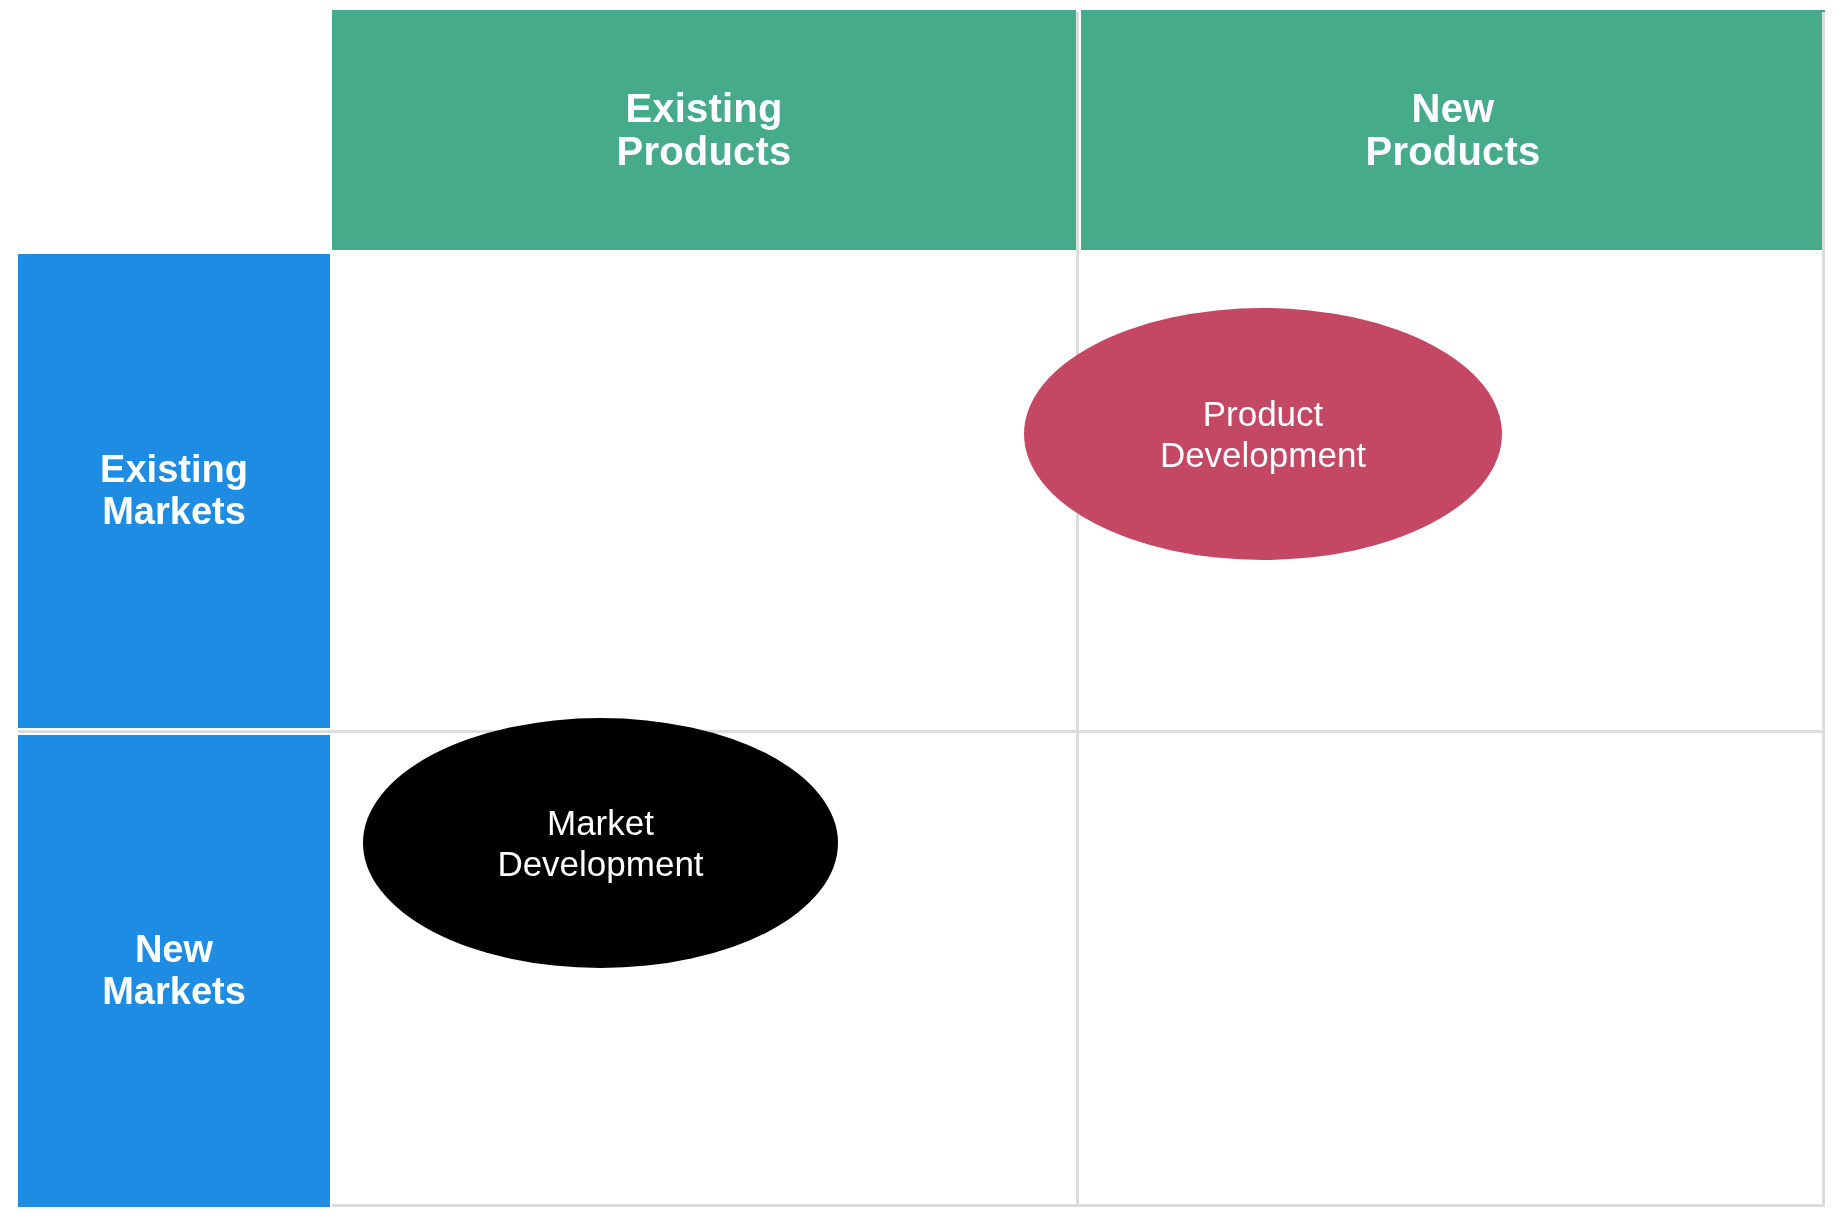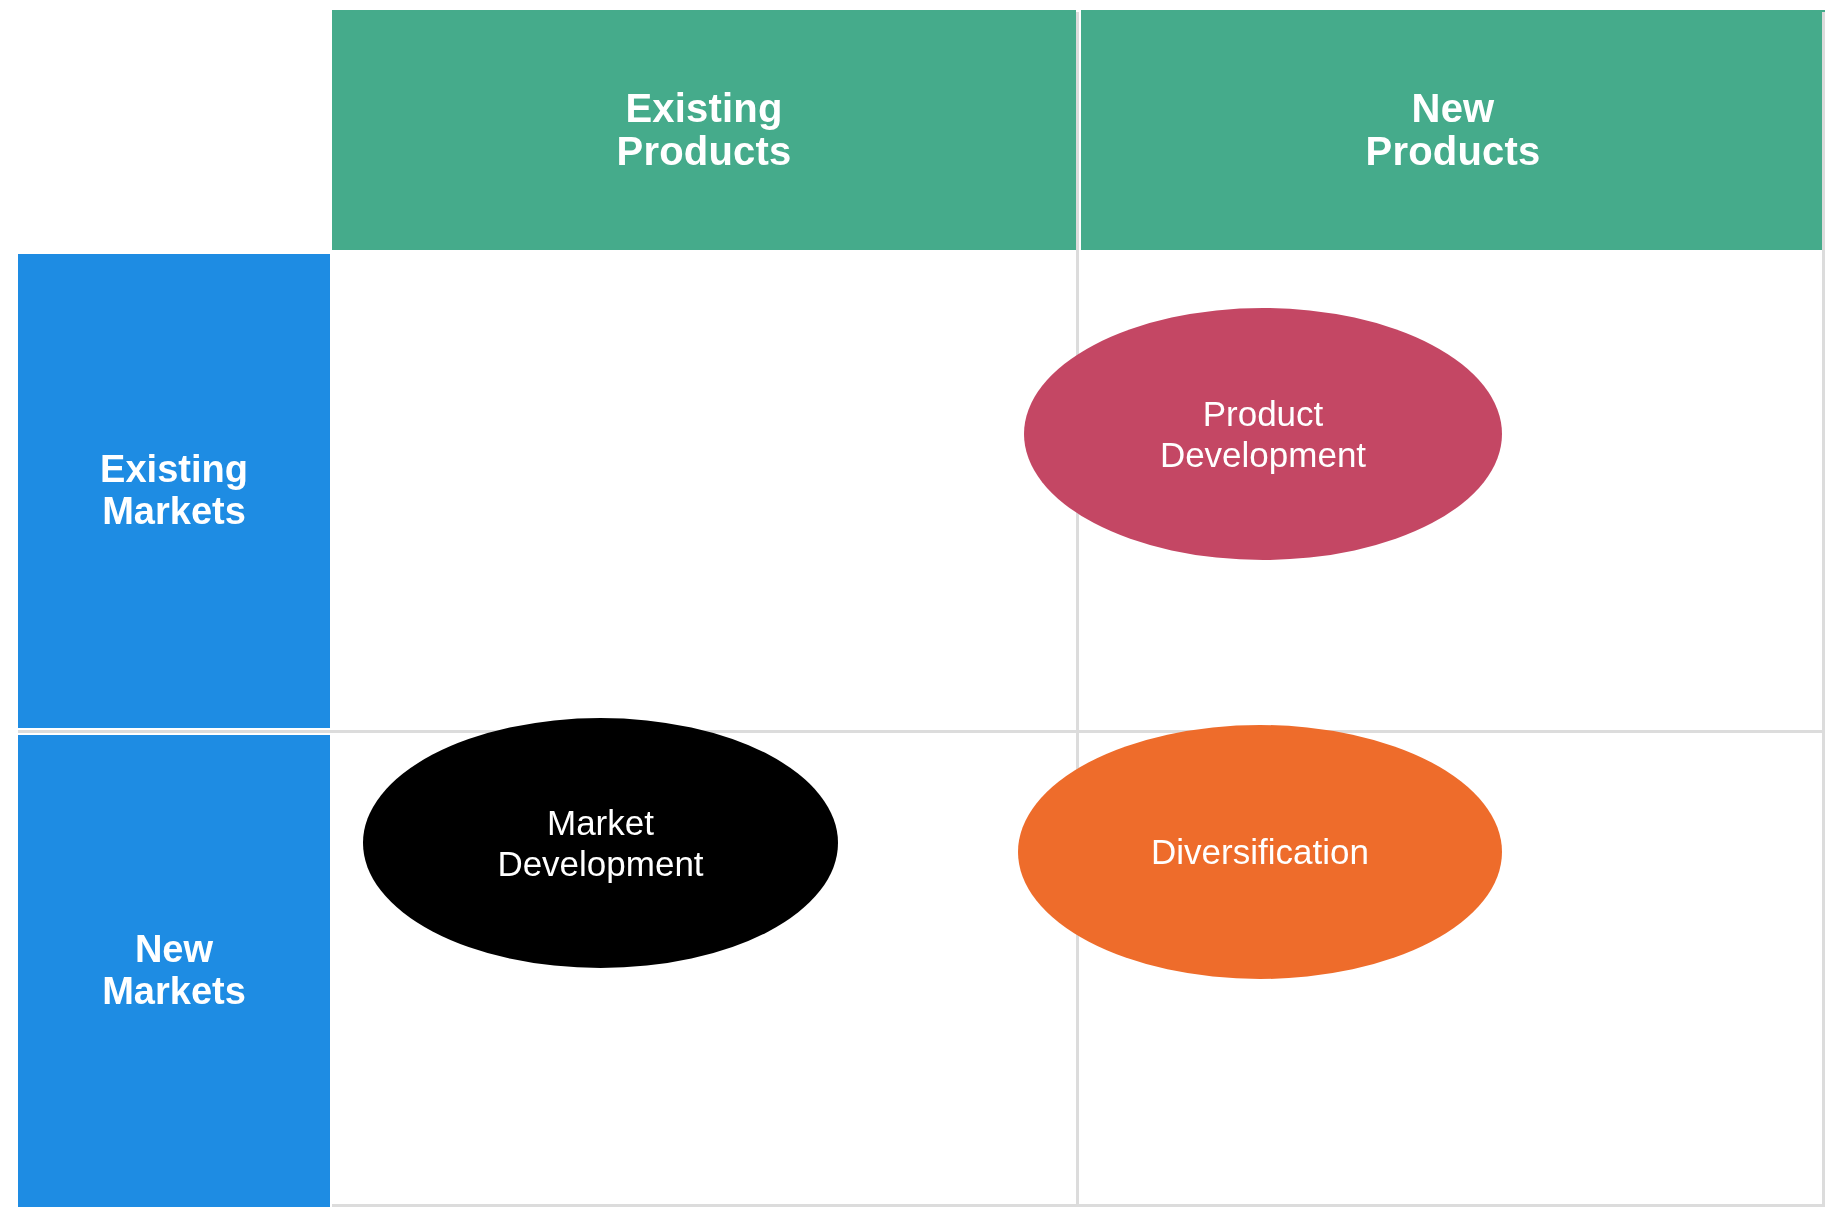--- a/index.html
+++ b/index.html
@@ -167,17 +167,14 @@
   <div class="bubble product-development">
     <div class="bubble-label">Product
 Development</div>
   </div>
 
   <div class="bubble market-development">
     <div class="bubble-label">Market
 Development</div>
   </div>
 
-  <div class="bubble diversification">
-    <div class="bubble-label">Diversification</div>
-  </div>
 
 </div>
 
 </body></html>

